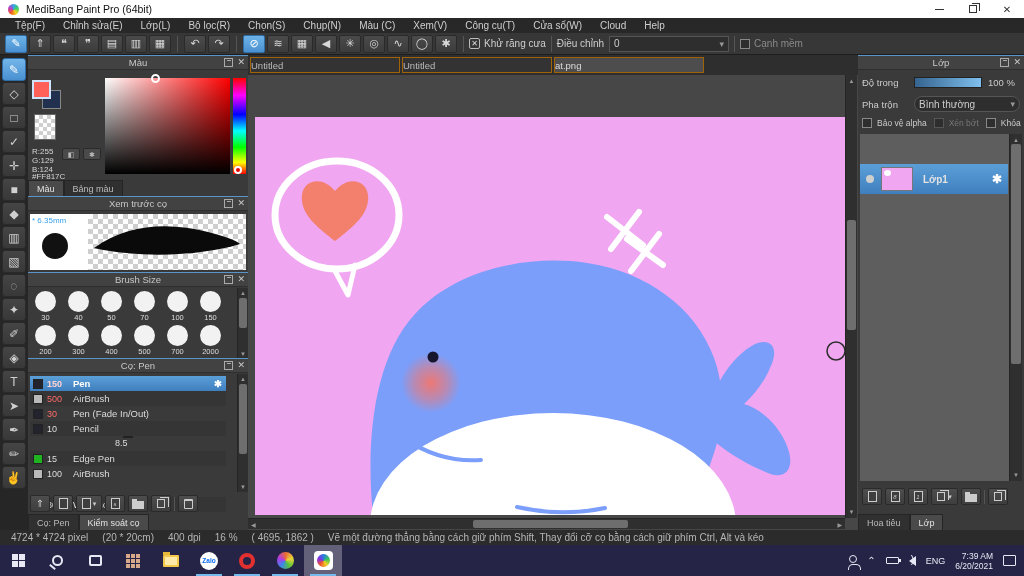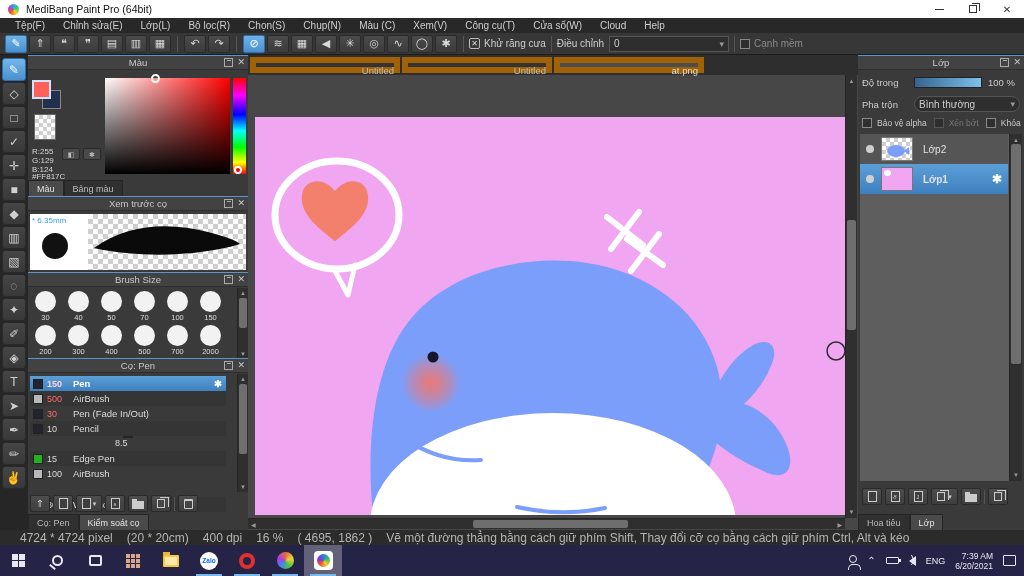--- a/index.html
+++ b/index.html
@@ -100,22 +100,22 @@
   .mpage { width:9px; height:11px; border:1px solid #ccc; background:#3e3e3e; position:relative;
     font-size:6px; color:#ccc; text-align:center; line-height:11px; }
   .mfolder { width:12px; height:8px; background:#ccc; position:relative; margin-top:2px; }
   .mfolder:before { content:""; position:absolute; left:0; top:-2px; width:5px; height:2px; background:#ccc; }
   .mdup { width:8px; height:9px; border:1px solid #ccc; position:relative; }
   .mdup:before { content:""; position:absolute; left:2px; top:-3px; width:8px; height:9px;
     border:1px solid #ccc; border-left:none; border-bottom:none; }
   .mtrash { width:9px; height:10px; border:1px solid #ccc; border-top:2px solid #ccc; border-radius:1px; }
 
   
-  .doctab { position:absolute; top:2px; height:16px; width:150px; background:#333; border:6px solid #a16207;
-    color:#bbb; font-size:9.5px; text-align:right; line-height:15px; }
+  .doctab { position:absolute; top:2px; height:16px; width:150px; background:#333; border:1px solid #a16207;
+    color:#bbb; font-size:9.5px; text-align:left; line-height:15px; }
   .doctab.on { background:#4d4d4d; color:#ddd; }
 
   
   .f-bg { fill:var(--art-background); }
   .f-whale { fill:var(--art-whale); }
   .f-belly { fill:var(--art-belly); }
   .f-heart { fill:var(--art-heart); }
   .f-eye { fill:var(--art-eye); }
   .s-line { stroke:var(--art-line); }
   .s-whale { stroke:var(--art-whale); }
@@ -123,21 +123,21 @@
 
   
   .lrow { position:absolute; left:2px; width:148px; height:30px; display:flex; align-items:center;
     color:#e2e2e2; font-size:10px; }
   .visdot { width:8px; height:8px; border-radius:50%; background:#cfcfcf; margin:0 7px 0 6px; flex:none; }
   .lthumb { width:32px; height:24px; border:1px solid #777; margin-right:10px; flex:none; position:relative; }
   .slider { height:11px; background:linear-gradient(to right,#35648f,#7fc0ee); border:1px solid #222; }
 
   
   #statusbar { left:0; top:530px; width:1024px; height:15px; background:#2b2b2b; color:#b5b5b5;
-    font-size:12px; display:flex; align-items:center; gap:14px; padding-left:20px; white-space:nowrap; }
+    font-size:10px; display:flex; align-items:center; gap:14px; padding-left:11px; white-space:nowrap; }
 
   
   #taskbar { left:0; top:545px; width:1024px; height:31px; background:#262446; display:flex; align-items:center; }
   .tslot { width:38px; height:31px; display:flex; align-items:center; justify-content:center; position:relative; }
   .tslot.open:after { content:""; position:absolute; bottom:0; left:6px; right:6px; height:2px; background:#76b9ed; }
   .tslot.active { background:rgba(255,255,255,.28); }
   .win-logo { width:14px; height:14px; display:grid; grid-template-columns:6px 6px; grid-template-rows:6px 6px; gap:1px; }
   .win-logo i { background:#e8e8f4; }
   .tsearch { width:11px; height:11px; border:2px solid #e8e8f4; border-radius:50%; position:relative; }
   .tsearch:before { content:""; position:absolute; left:-5px; top:9px; width:7px; height:2px; background:#e8e8f4; transform:rotate(40deg); }
@@ -518,30 +518,20 @@
     <div style="position:absolute; left:4px; top:62px; width:160px; display:flex; align-items:center; color:#ccc; font-size:8.5px; gap:3px;">
       <span class="cb" style="margin-right:2px;"></span>
       <span>Bảo vệ alpha</span>
       <span class="cb" style="margin:0 2px 0 4px; border-color:#555;"></span>
       <span style="color:#777;">Xén bớt</span>
       <span class="cb" style="margin:0 2px 0 4px;"></span>
       <span>Khóa</span>
     </div>
 
     <div style="position:absolute; left:2px; top:78px; width:162px; height:347px; background:#5e5e5e;">
-      <div class="lrow" style="top:0; left:0; width:148px; background:#555;">
-        <span class="visdot"></span>
-        <span class="lthumb checker" style="background-size:8px 8px; background-position:0 0,4px 4px;">
-          <svg width="30" height="22" viewBox="0 0 30 22" style="position:absolute; left:0; top:0;">
-              <ellipse cx="14" cy="13" rx="9" ry="6" class="f-whale"></ellipse>
-              <path d="M22 13 l5 -4 l0 8 Z" class="f-whale"></path>
-            </svg>
-        </span>
-        <span>Lớp2</span>
-      </div>
       <div class="lrow" style="top:30px; left:0; width:148px; background:linear-gradient(#5b9fd8,#3f7fbe); font-weight:bold;">
         <span class="visdot"></span>
         <span class="lthumb" style="background-color: rgb(240, 166, 240);">
           <i style="position:absolute; left:2px; top:2px; width:7px; height:6px; background:#fff; border-radius:50%;"></i>
         </span>
         <span>Lớp1</span>
         <span style="margin-left:auto; margin-right:6px; color:#fff; font-size:12px;">✱</span>
       </div>
       <div class="vscroll" style="right:0; top:0; width:13px; height:347px;">
         <span class="sarrow" style="top:2px;">▲</span>

